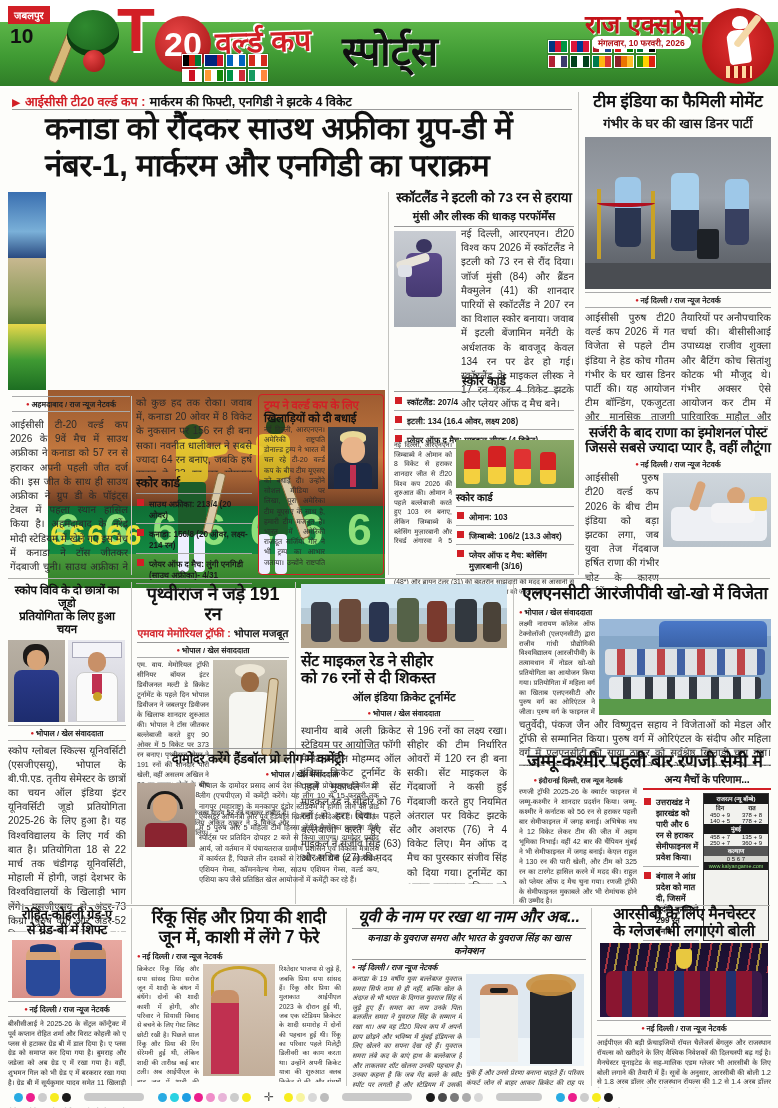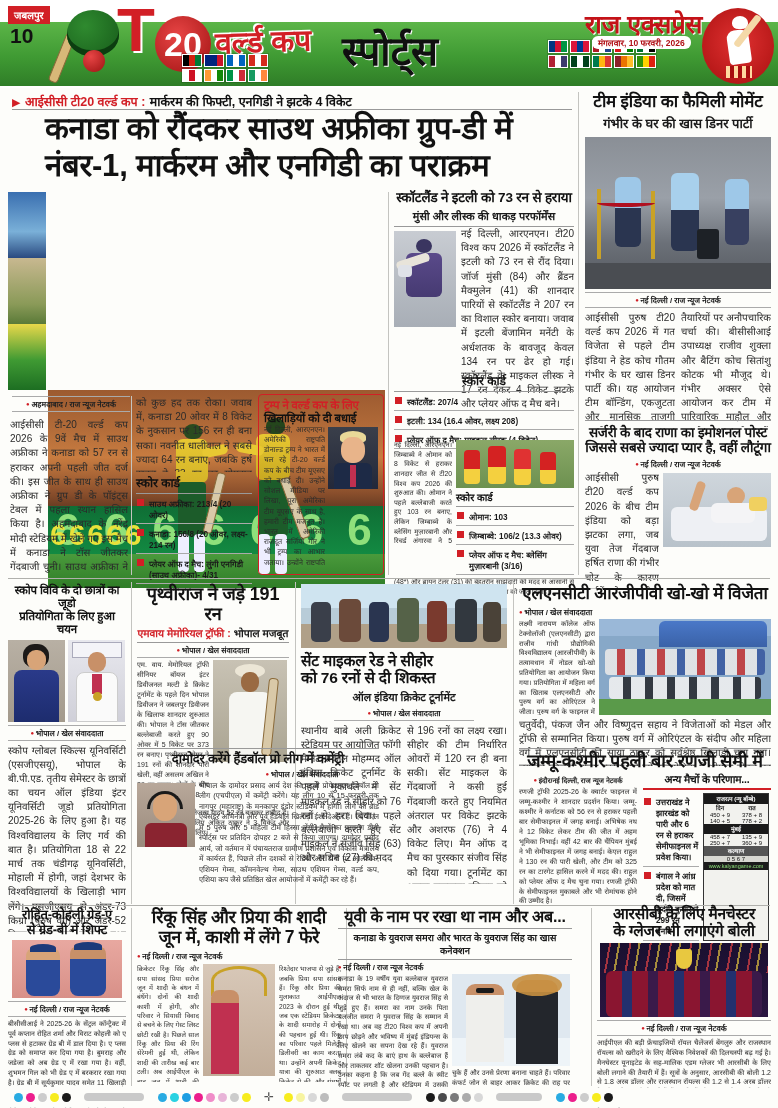--- a/index.html
+++ b/index.html
@@ -401,21 +401,21 @@
       <div class="body-txt" style="width:62px;height:118px;font-size:6.6px;">क्रिकेटर रिंकू सिंह और सपा सांसद प्रिया सरोज जून में शादी के बंधन में बंधेंगे। दोनों की शादी काशी में होगी, और परिवार ने सियासी विवाद से बचने के लिए गेस्ट लिस्ट छोटी रखी है। पिछले साल रिंकू और प्रिया की रिंग सेरेमनी हुई थी, लेकिन शादी की तारीख कई बार टली। अब आईपीएल के बाद जून में शादी की योजना है। रिंकू के भाई सोनू सिंह ने बताया कि पहले 11-12 जून की तारीख तय थी, लेकिन आईपीएल के कारण इसे बदलना पड़ा। शादी में परिवार के करीबी सदस्य और कुछ रिश्तेदार ही शामिल होंगे, क्योंकि रिंकू के कुछ</div>
       <div class="ph" style="width:72px;height:112px;background:linear-gradient(180deg,#d8c8b8,#c2ae9a);">
         <div class="abs" style="left:8px;top:2px;width:56px;height:30px;border:3px solid #c9a227;border-bottom:none;border-radius:50% 50% 0 0;"></div>
         <div class="abs" style="left:8px;top:26px;width:28px;height:84px;background:linear-gradient(180deg,#c89068 0 16%,#c03050 16%);border-radius:8px 8px 0 0;"></div>
         <div class="abs" style="left:40px;top:22px;width:28px;height:88px;background:linear-gradient(180deg,#b8severe 0 0,#c89068 0 16%,#e8dfc8 16%);border-radius:8px 8px 0 0;"></div>
       </div>
       <div class="body-txt" style="width:62px;height:118px;font-size:6.6px;">रिश्तेदार भाजपा से जुड़े हैं, जबकि प्रिया सपा सांसद हैं। रिंकू और प्रिया की मुलाकात आईपीएल 2023 के दौरान हुई थी, जब एक स्टेडियम क्रिकेटर के शादी समारोह में दोनों की पहचान हुई थी। रिंकू का परिवार पहले मिलेट्री डिलीवरी का काम करता था। उन्होंने अपनी क्रिकेट यात्रा की शुरुआत क्लब क्रिकेट से की, और संघर्षों के बाद आईपीएल तक पहुंचे।</div>
     </div>
   </div>
 
-  <div class="abs" style="left:338px;top:908px;width:234px;">
+  <div class="abs" style="left:352px;top:908px;width:234px;font-style:italic;">
     <div class="hl" style="font-size:16px;text-align:center;">यूवी के नाम पर रखा था नाम और अब...</div>
     <div class="sub" style="font-size:9.5px;text-align:center;border-top:1px solid #999;border-bottom:1px solid #999;padding:2px 0;margin-top:2px;">कनाडा के युवराज समरा और भारत के युवराज सिंह का खास कनेक्शन</div>
     <div class="byline" style="border:none;width:130px;text-align:left;">नई दिल्ली / राज न्यूज नेटवर्क</div>
     <div style="display:flex;gap:4px;">
       <div class="body-txt" style="width:110px;height:118px;font-size:6.8px;">कनाडा के 19 वर्षीय युवा बल्लेबाज युवराज समरा सिर्फ नाम से ही नहीं, बल्कि खेल के अंदाज से भी भारत के दिग्गज युवराज सिंह से जुड़े हुए हैं। समरा का नाम उनके पिता बलजीत समरा ने युवराज सिंह के सम्मान में रखा था। अब वह टी20 विश्व कप में अपनी छाप छोड़ने और भविष्य में मुंबई इंडियन्स के लिए खेलने का सपना देख रहे हैं। युवराज समरा लंबे कद के बाएं हाथ के बल्लेबाज हैं और ताकतवर शॉट खेलना उनकी पहचान है। उनका कहना है कि जब गेंद बल्ले के स्वीट स्पॉट पर लगती है और स्टेडियम में उसकी आवाज गूंजती है, तो वह अहसास बेहद खास होता है। यही चीज उन्हें बल्लेबाजी का सबसे</div>
       <div style="width:118px;">
         <div class="ph" style="width:118px;height:92px;background:linear-gradient(180deg,#dfe8f0 0 70%,#eef4f8 70%);">
           <div class="abs" style="left:14px;top:10px;width:38px;height:78px;background:linear-gradient(180deg,#c89068 0 14%,#efefec 14%);border-radius:9px 9px 0 0;"></div>
           <div class="abs" style="left:24px;top:14px;width:18px;height:5px;background:#1a1a1a;border-radius:2px;"></div>
           <div class="abs" style="left:64px;top:6px;width:42px;height:84px;background:linear-gradient(180deg,#c89068 0 14%,#23262c 14%);border-radius:10px 10px 0 0;"></div>

